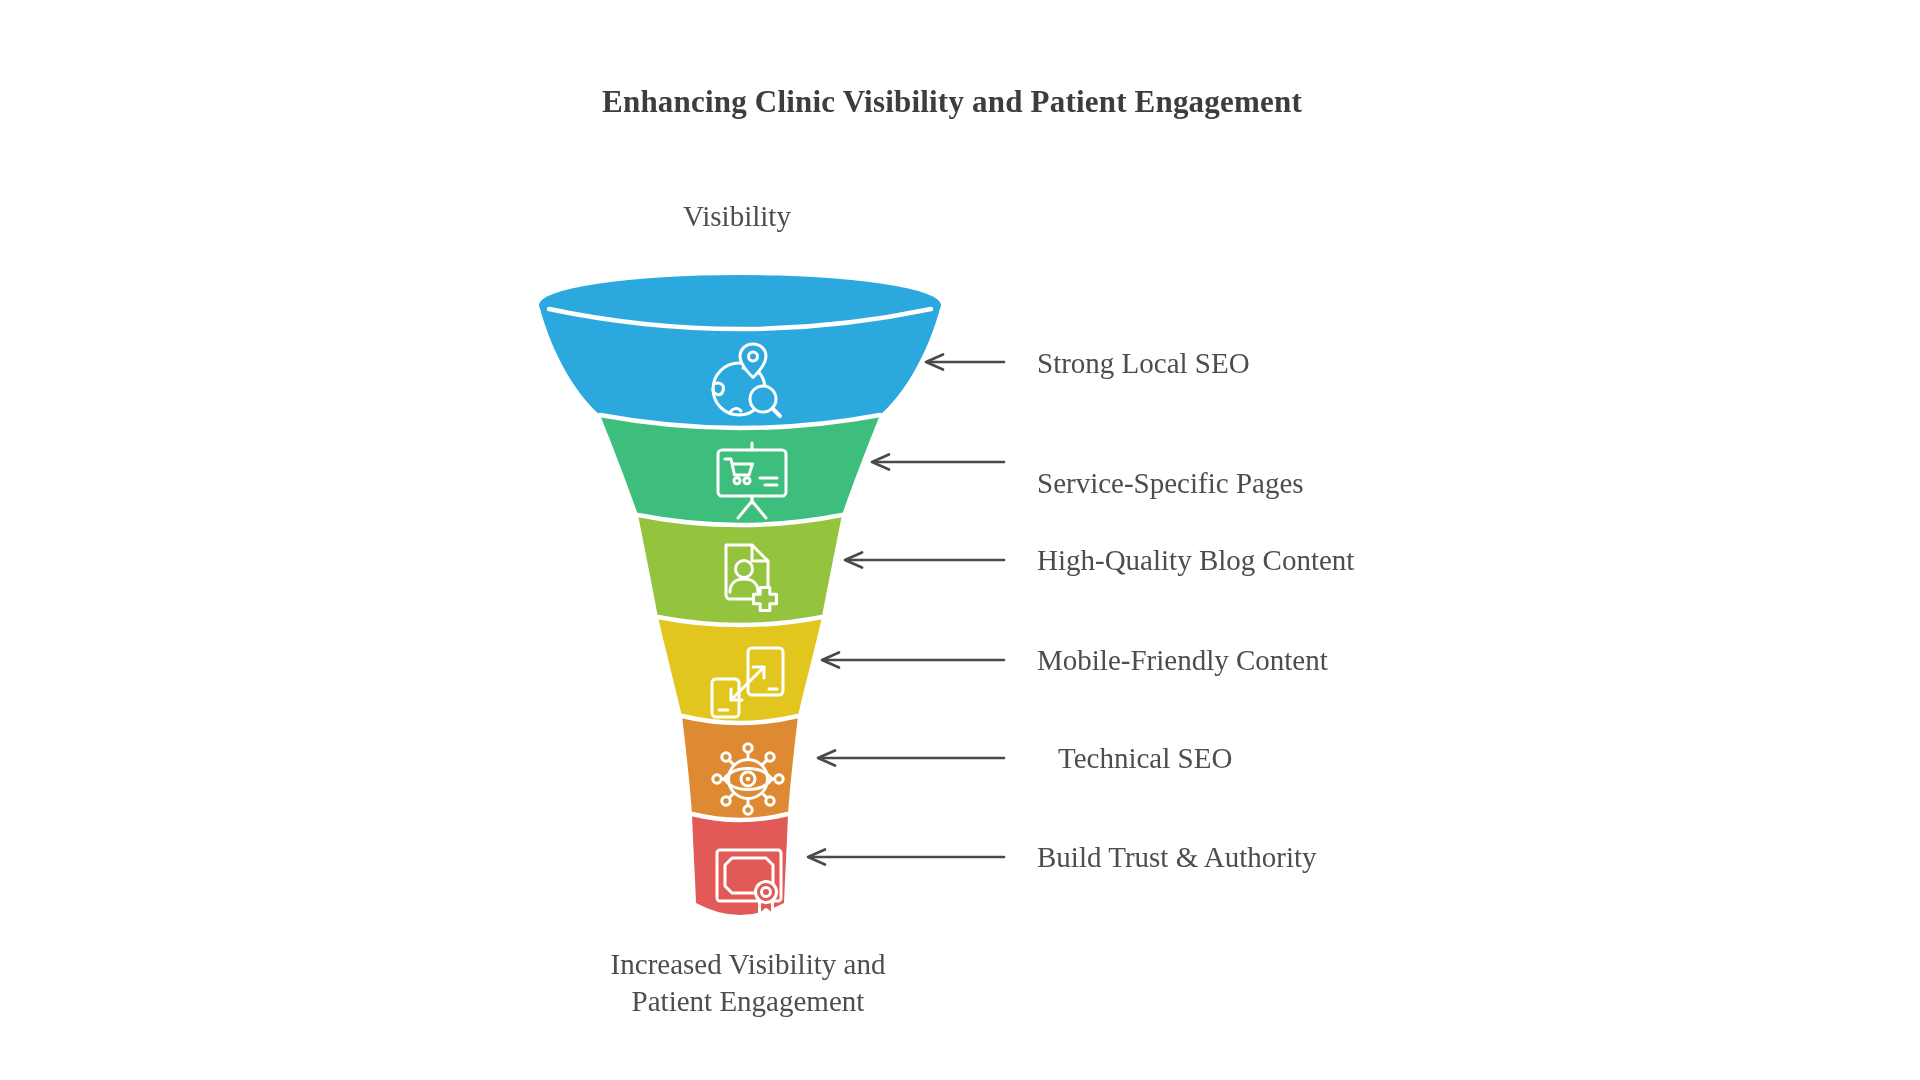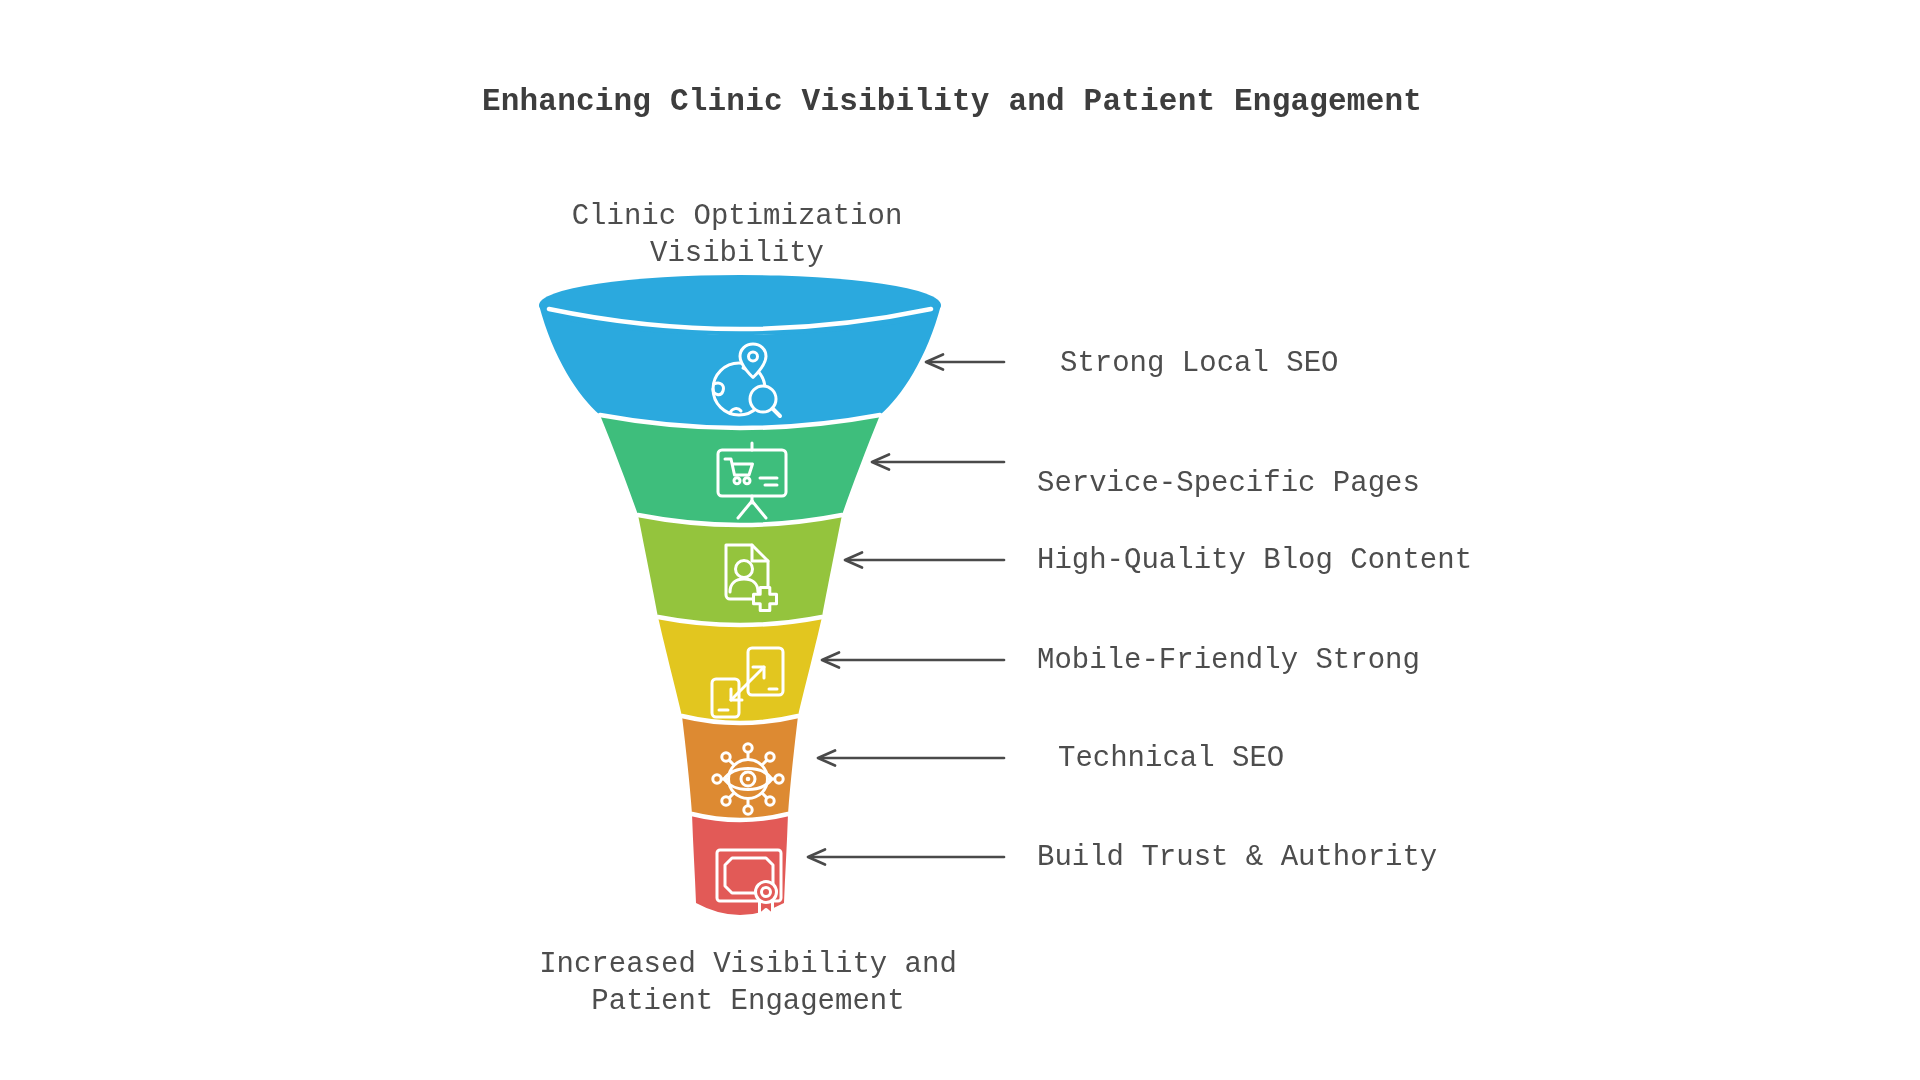--- a/index.html
+++ b/index.html
@@ -1,18 +1,18 @@
 <!DOCTYPE html>
 <html><head>
 <meta charset="utf-8">
 <style>
   html,body{margin:0;padding:0;background:#ffffff;}
   .canvas{
     position:relative;width:1920px;height:1080px;background:#ffffff;overflow:hidden;
-    font-family:Liberation Mono, monospace;
+    font-family:Liberation Serif, serif;
   }
   .title{
     position:absolute;left:952px;top:84px;transform:translateX(-50%);
     font-size:31px;font-weight:bold;white-space:nowrap;letter-spacing:0.2px;
   }
   .top-label{
     position:absolute;left:737px;top:198px;transform:translateX(-50%);
     font-size:29px;line-height:37px;text-align:center;white-space:nowrap;
   }
   .bottom-label{
@@ -138,28 +138,27 @@
     </g>
     <g class="arrow" stroke="#4A4A4A">
       <path d="M810,857 L1004,857"></path>
         <path d="M825,849.5 L808,857 L825,864.5"></path>
     </g>
   </svg>
 
   <div class="title" style="color: rgb(61, 61, 61);">Enhancing Clinic Visibility and Patient Engagement</div>
 
   <div class="top-label" style="color: rgb(77, 77, 77);">
-    <div>Clinic Optimization</div>
     <div>Visibility</div>
   </div>
 
-  <div class="side-label" style="top: 363px; color: rgb(77, 77, 77); margin-left: 23px;">Strong Local SEO</div>
+  <div class="side-label" style="top: 363px; color: rgb(77, 77, 77);">Strong Local SEO</div>
   <div class="side-label" style="top: 483px; color: rgb(77, 77, 77);">Service-Specific Pages</div>
   <div class="side-label" style="top: 560px; color: rgb(77, 77, 77); text-align: right;">High-Quality Blog Content</div>
-  <div class="side-label" style="top: 660px; color: rgb(77, 77, 77);">Mobile-Friendly Strong</div>
+  <div class="side-label" style="top: 660px; color: rgb(77, 77, 77);">Mobile-Friendly Content</div>
   <div class="side-label" style="top: 758px; color: rgb(77, 77, 77); margin-left: 21px;">Technical SEO</div>
   <div class="side-label" style="top: 857px; color: rgb(77, 77, 77);">Build Trust &amp; Authority</div>
 
   <div class="bottom-label" style="color: rgb(77, 77, 77);">
     <div>Increased Visibility and</div>
     <div>Patient Engagement</div>
   </div>
 
 </div>
 

